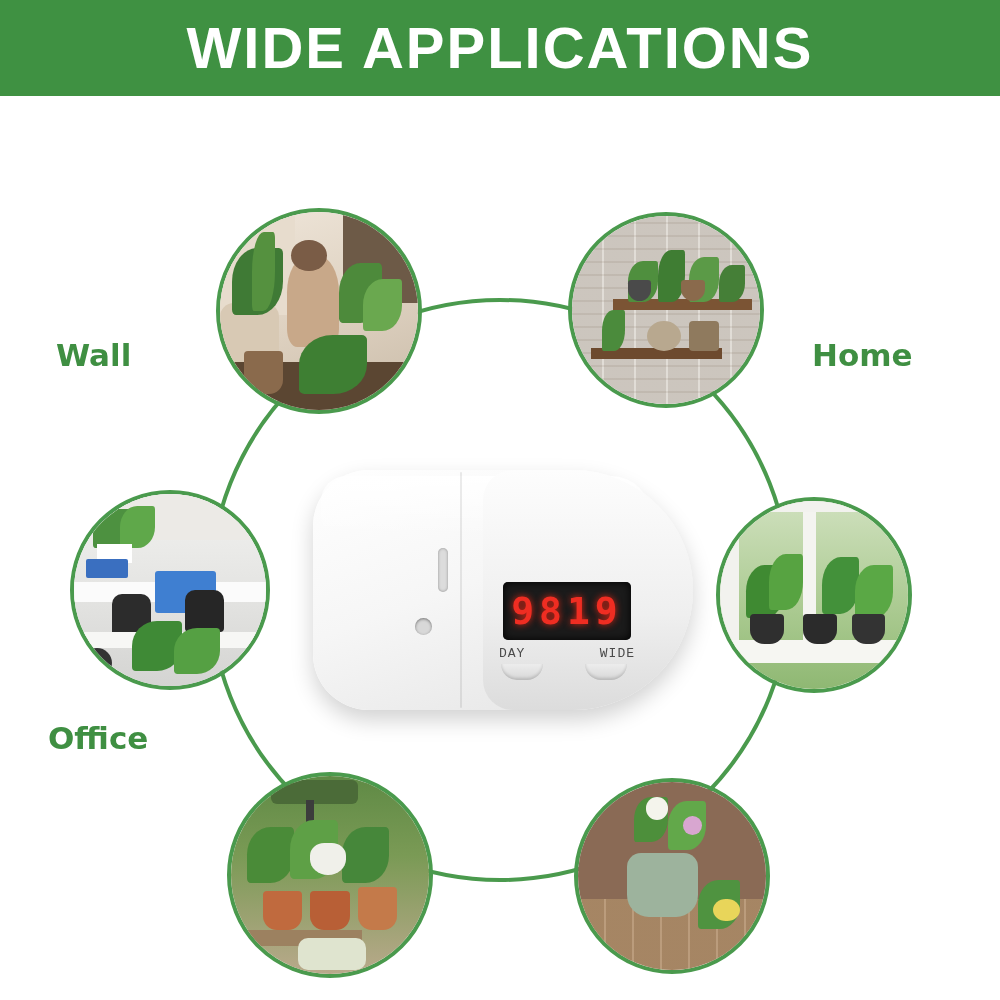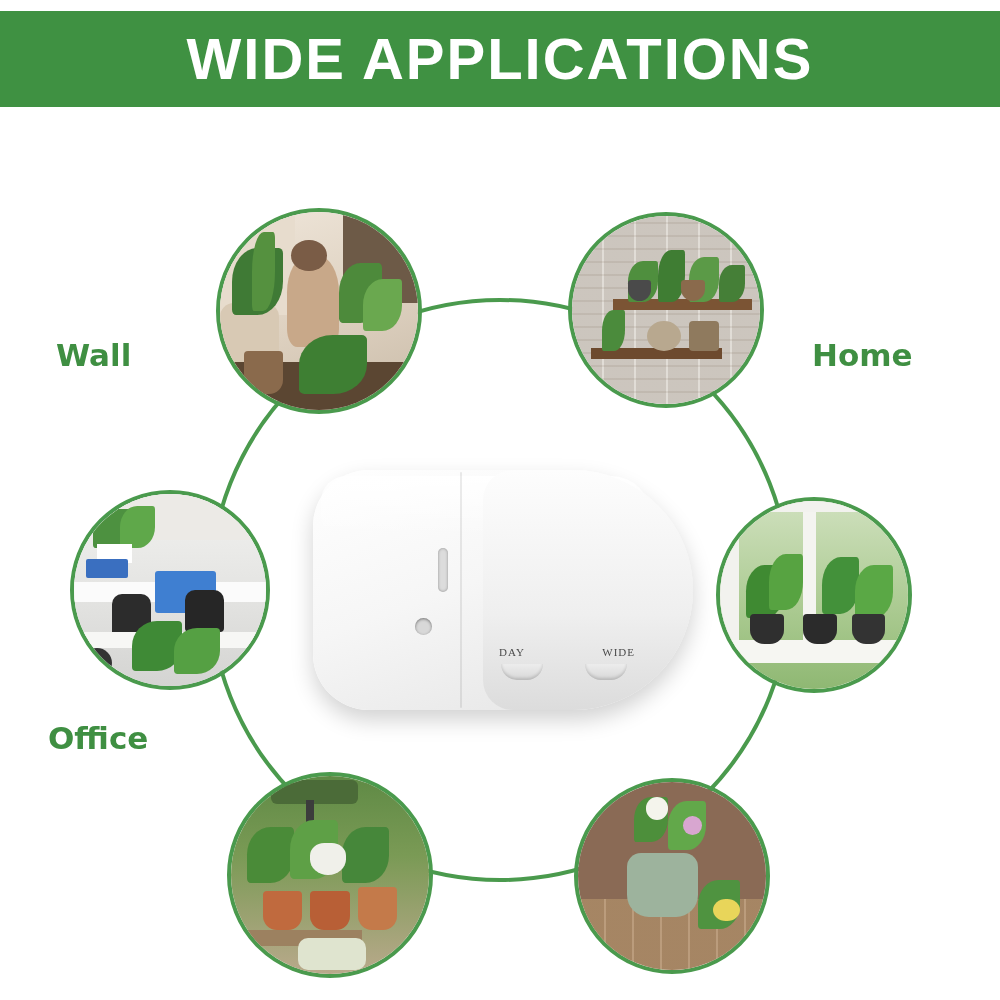--- a/index.html
+++ b/index.html
@@ -19,21 +19,20 @@
   .header-banner {
     position: absolute;
     left: 0;
     top: 0;
     width: 1000px;
     height: 96px;
     background: #3f9142;
     display: flex;
     align-items: center;
     justify-content: center;
-    margin-top: 11px;
   }
   .header-title {
     color: #ffffff;
     font-size: 58px;
     font-weight: bold;
     letter-spacing: 2px;
     line-height: 1;
     font-family: "Liberation Sans", sans-serif;
   }
 
@@ -164,24 +163,24 @@
     font-weight: bold;
     letter-spacing: 5px;
     text-shadow: 0 0 7px rgba(255,40,20,0.85);
   }
   .btn-labels {
     position: absolute;
     left: 186px; top: 176px;
     width: 136px;
     display: flex;
     justify-content: space-between;
-    font-size: 11px;
+    font-size: 13px;
     color: #4a4a4a;
     letter-spacing: 1px;
-    font-family: Liberation Serif, serif;
+    font-family: Liberation Mono, monospace;
   }
   .btn {
     position: absolute;
     width: 42px; height: 16px;
     border-radius: 0 0 22px 22px;
     background: linear-gradient(180deg,#ededed,#d7d7d7);
     box-shadow: inset 0 -2px 3px rgba(0,0,0,0.15);
     top: 194px;
   }
   .btn.day { left: 188px; }
@@ -330,20 +329,23 @@
 
   <div class="device">
     <div class="device-body">
       <div class="device-top-shade"></div>
     </div>
     <div class="device-face"></div>
     <div class="device-seam"></div>
     <div class="vent"></div>
     <div class="port"></div>
 
+    <div class="display">
+      <span class="digits">9819</span>
+    </div>
 
     <div class="btn day"></div>
     <div class="btn time"></div>
 
     <div class="btn-labels">
       <span>DAY</span>
       <span>WIDE</span>
     </div>
   </div>
 

